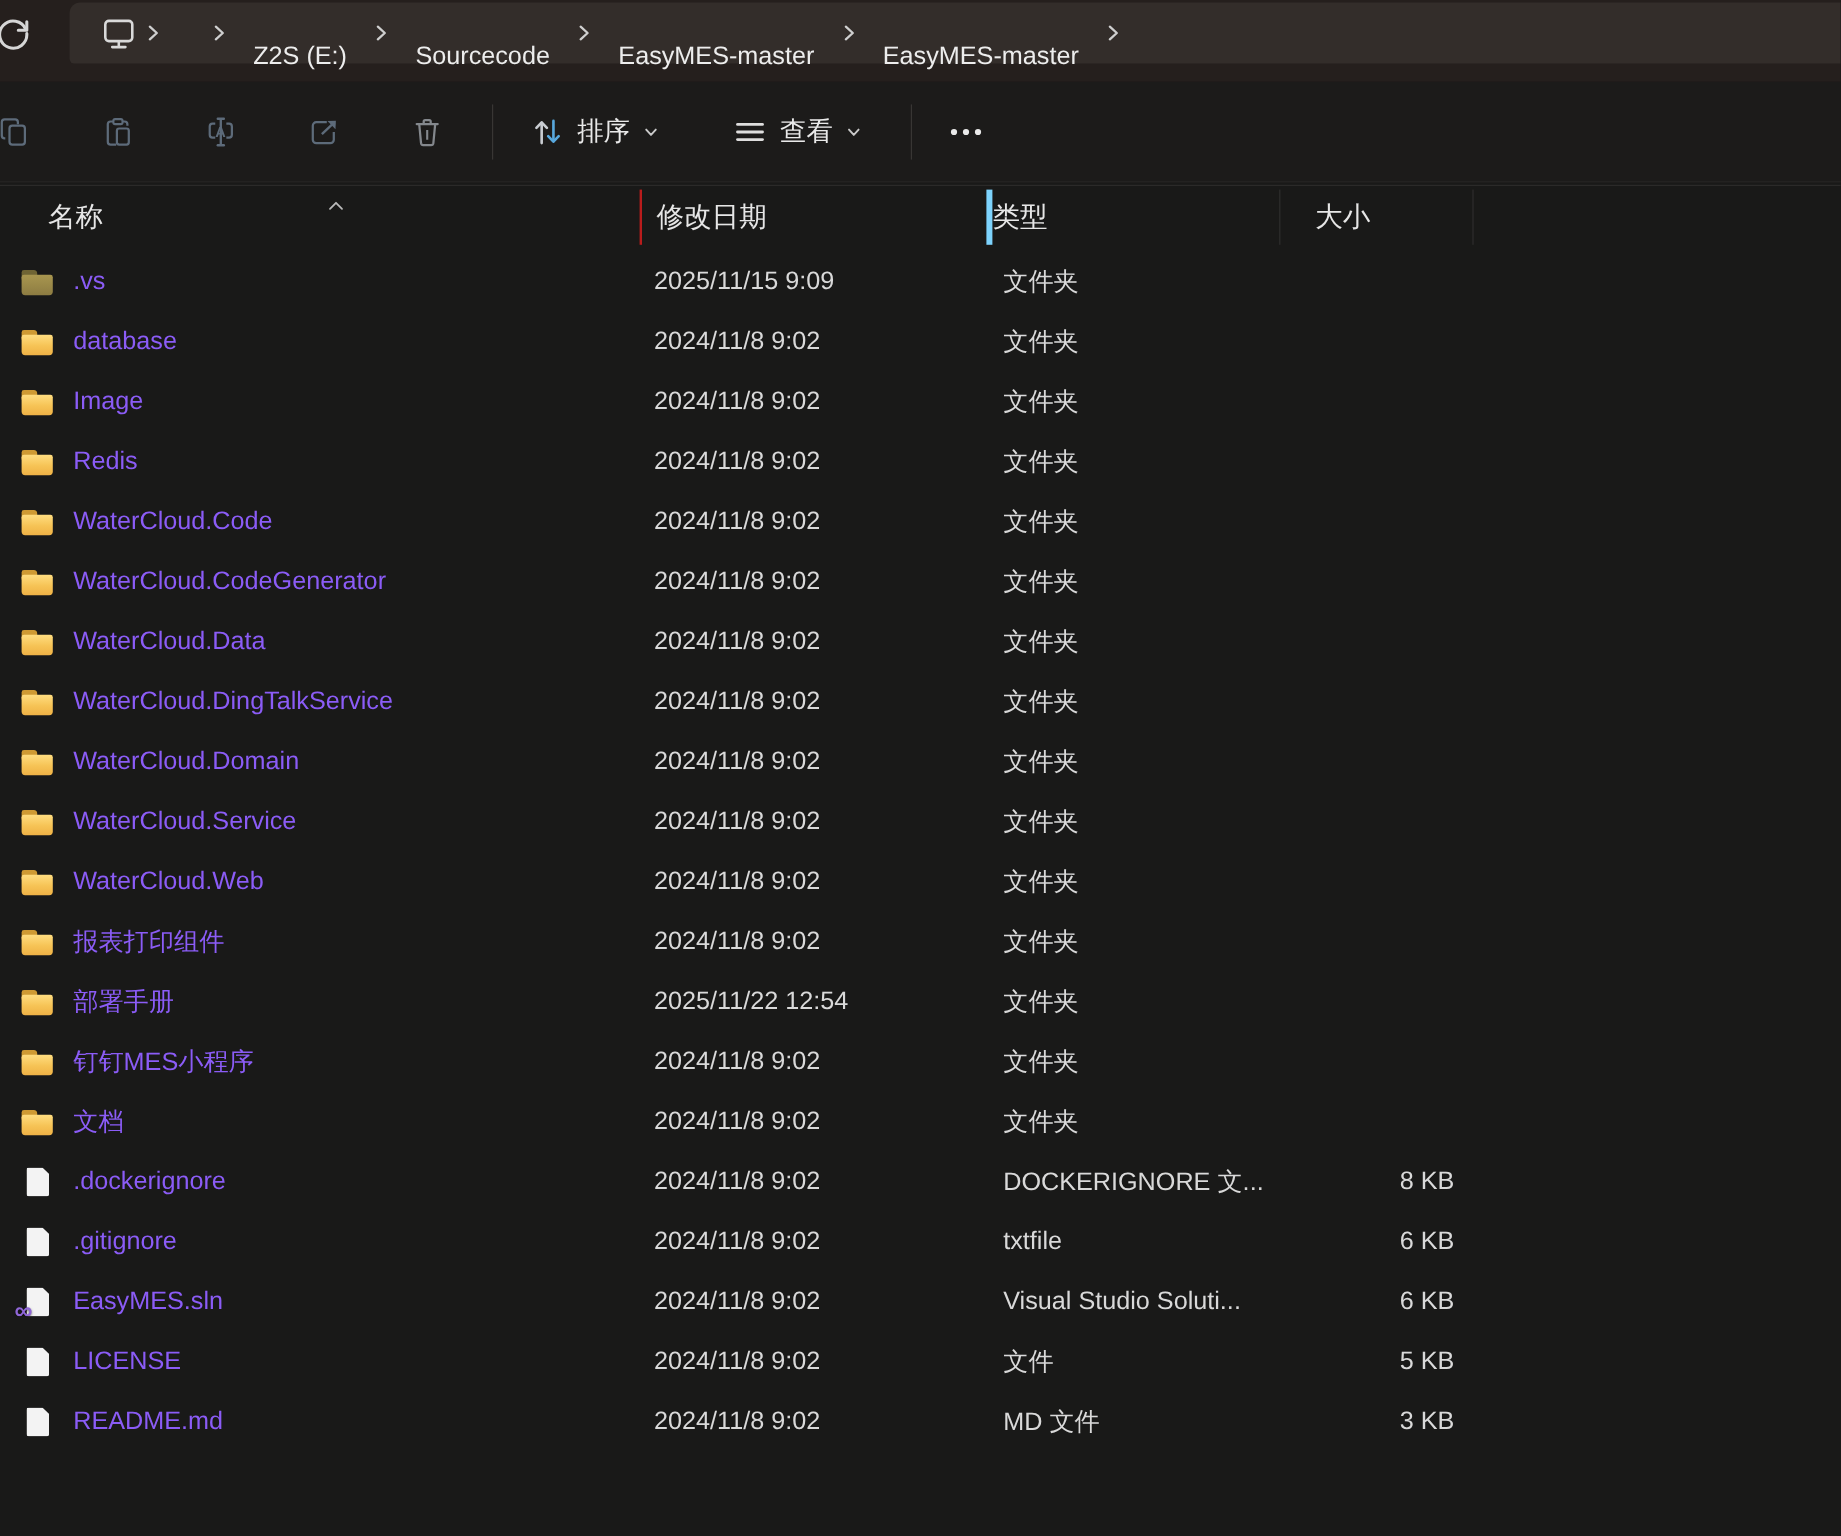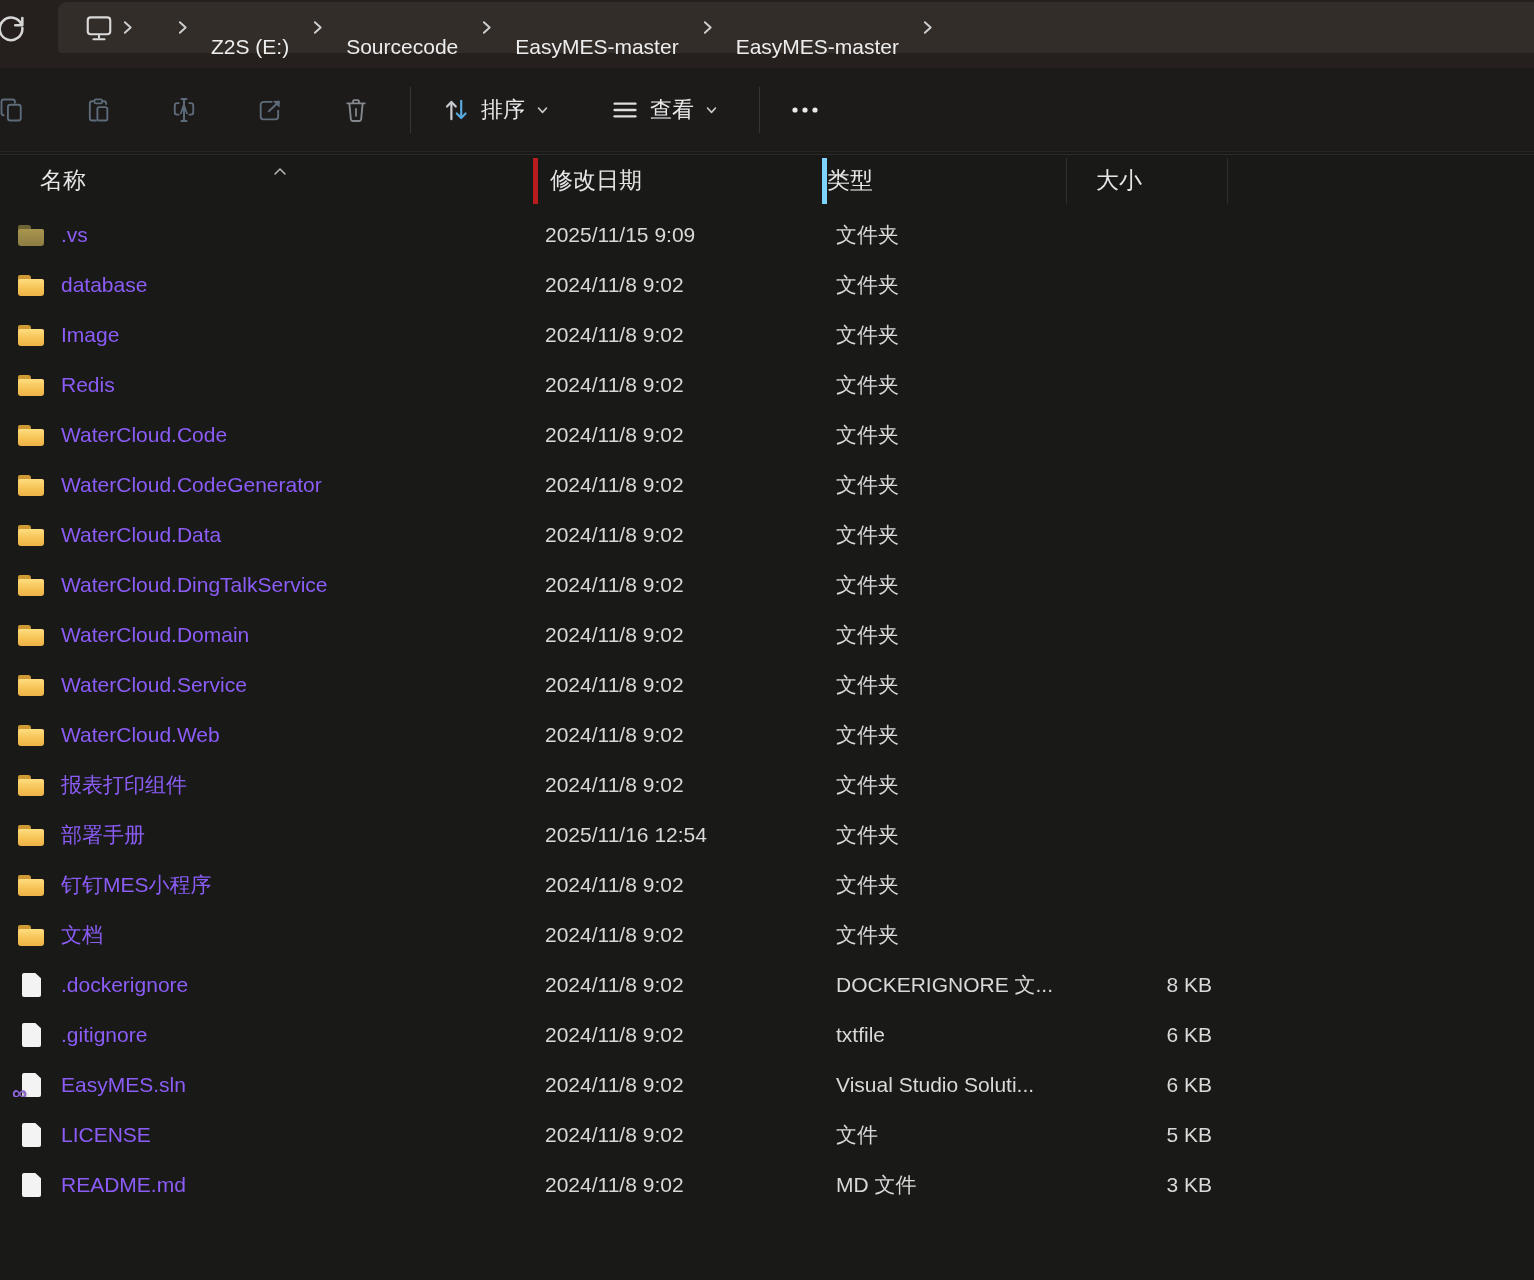--- a/index.html
+++ b/index.html
@@ -59,21 +59,21 @@
   .grid-cols {
     display:grid; grid-template-columns:533px 289px 244px 162px 1fr;
   }
   .listhead {
     position:relative; height:52px; margin-top:2px;
     border-top:1px solid #2b2a29; align-items:center;
     font-size:23px; color:#e6e6e6;
   }
   .hcell { height:46px; display:flex; align-items:center; }
   .h-name { padding-left:40px; }
-  .h-date { padding-left:12px; border-left:5px solid #b91c1c; }
+  .h-date { padding-left:12px; border-left:2px solid #b91c1c; }
   .h-type { border-left:5px solid #7dd3fc; }
   .h-size { padding-left:29px; border-left:1px solid #2f2e2d; border-right:1px solid #2f2e2d; }
   .sort-caret { position:absolute; left:272px; top:0px; }
 
   
   .filelist { margin-top:4px; }
   .row { height:50px; align-items:center; font-size:21px; }
   .cell-name { display:flex; align-items:center; gap:16px; padding-left:18px; color:#8b5cf6; overflow:hidden; white-space:nowrap; }
   .cell-date { padding-left:12px; color:#d9d9d9; white-space:nowrap; }
   .cell-type { padding-left:14px; color:#d9d9d9; white-space:nowrap; overflow:hidden; }
@@ -399,21 +399,21 @@
       <div class="cell-type">文件夹</div>
       <div class="cell-size"></div>
       <div></div>
     </div>
 
     <div class="row grid-cols">
       <div class="cell-name">
         <span class="ficon icon-folder"></span>
         <span>部署手册</span>
       </div>
-      <div class="cell-date">2025/11/16 12:54</div>
+      <div class="cell-date">2025/11/22 12:54</div>
       <div class="cell-type">文件夹</div>
       <div class="cell-size"></div>
       <div></div>
     </div>
 
     <div class="row grid-cols">
       <div class="cell-name">
         <span class="ficon icon-folder"></span>
         <span>钉钉MES小程序</span>
       </div>

